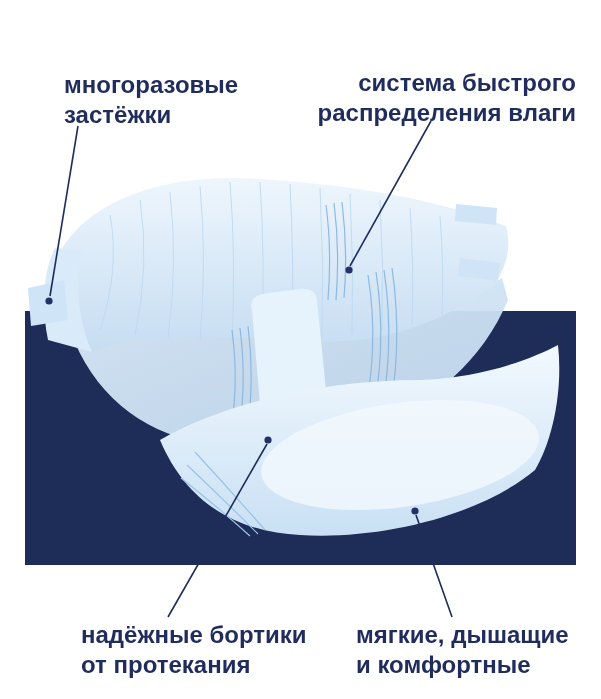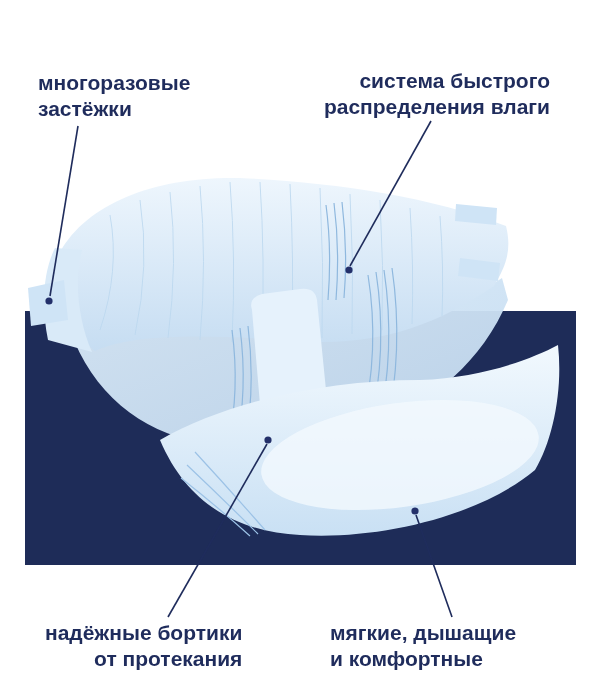--- a/index.html
+++ b/index.html
@@ -14,28 +14,29 @@
     position:absolute;
     left:25px;top:311px;width:551px;height:254px;
     background:#1e2c58;
   }
   .svg-layer{
     position:absolute;left:0;top:0;width:601px;height:699px;
   }
   .callout-label{
     position:absolute;
     color:#1f2c5c;
-    font-size:21px;
+    font-size:24px;
     font-weight:700;
     line-height:1.24;
     white-space:pre-line;
+    margin-left:26px;
   }
   .lbl-top-left{left:38px;top:70px;text-align:left;}
   .lbl-top-right{left:288px;top:68px;width:262px;text-align:right;}
-  .lbl-bottom-left{left:45px;top:620px;text-align:right;}
+  .lbl-bottom-left{left:55px;top:620px;text-align:left;}
   .lbl-bottom-right{left:330px;top:620px;width:220px;}
 </style>
 </head>
 <body>
 
 <div class="canvas">
 
   <div class="panel"></div>
 
   <svg class="svg-layer" viewBox="0 0 601 699">

